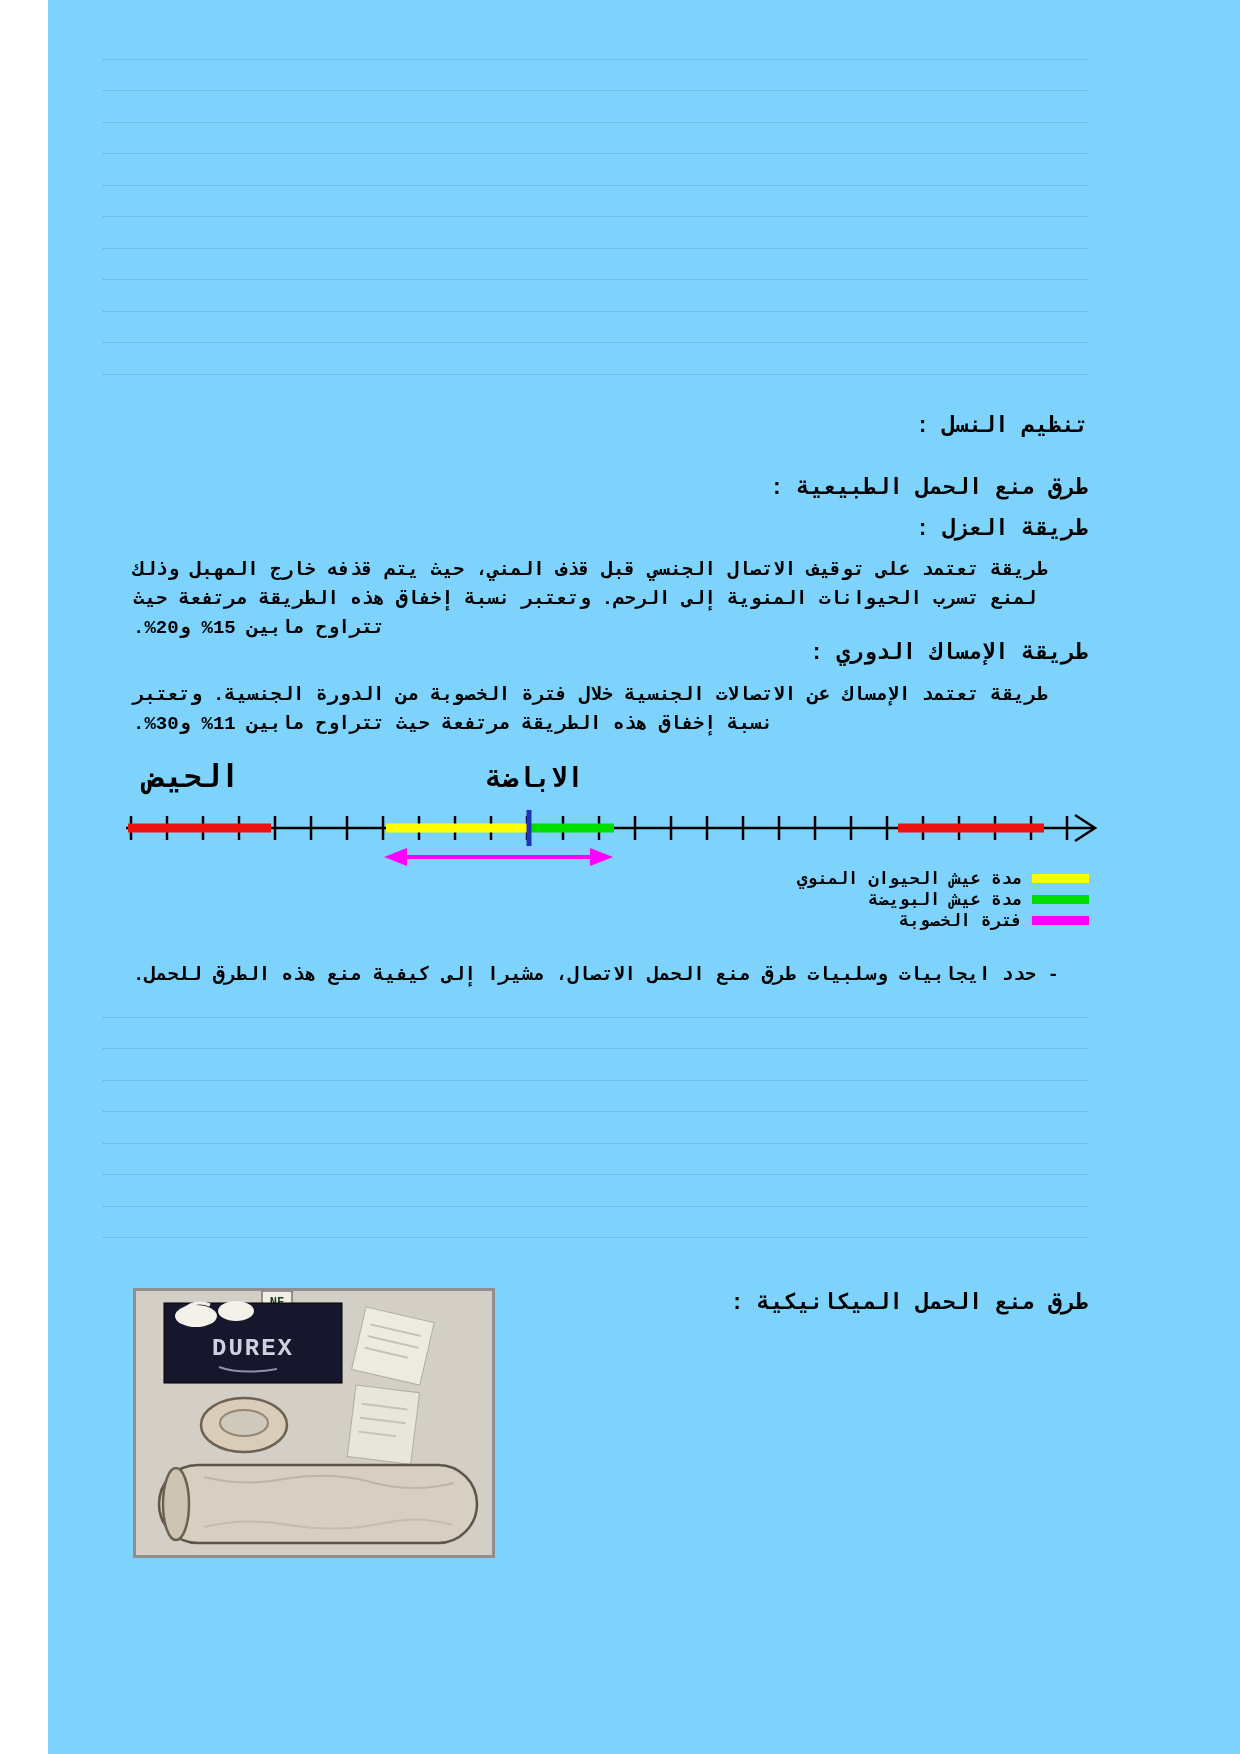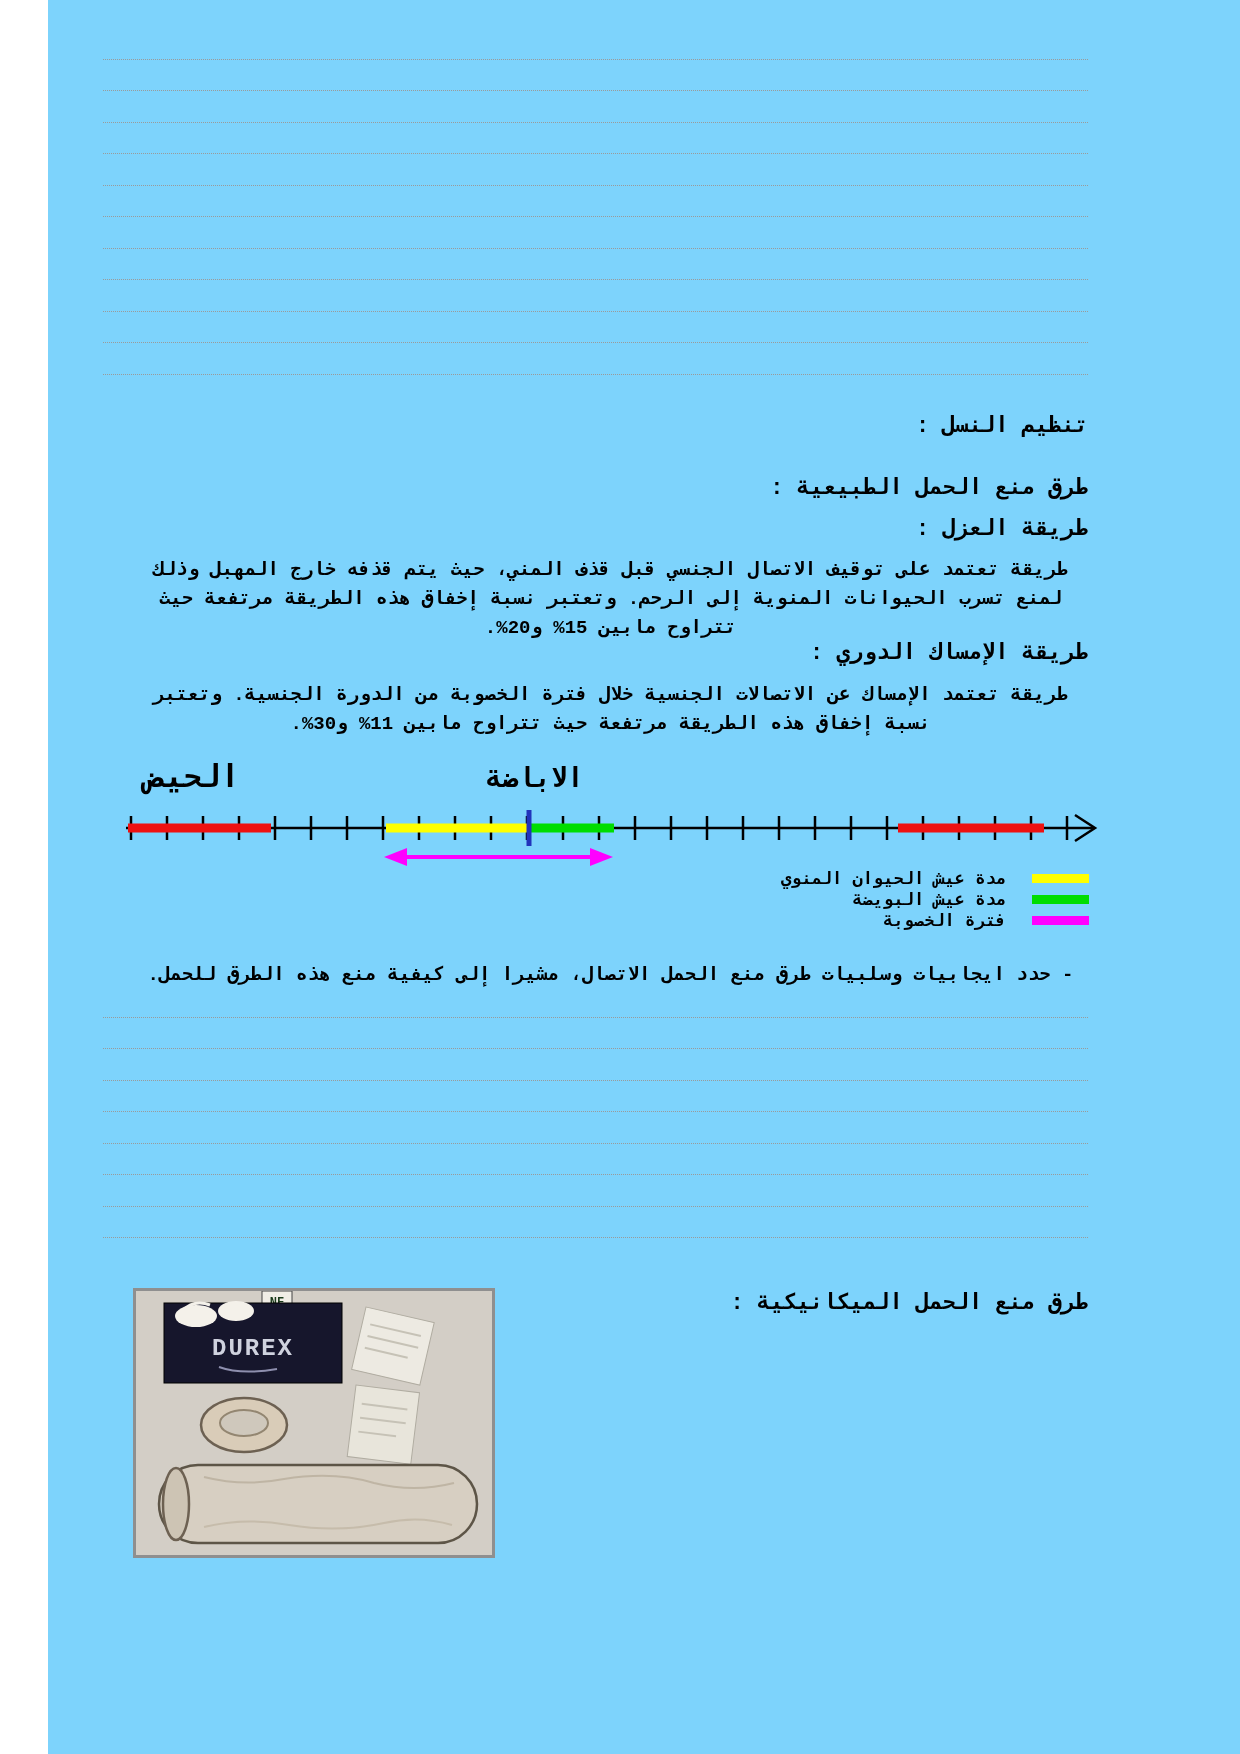--- a/index.html
+++ b/index.html
@@ -8,29 +8,29 @@
     position:relative; width:1240px; height:1754px; background:#7dd3fc;
     font-family:Liberation Mono, monospace; color:#000; overflow:hidden;margin-left:48px;
   }
   .lines { position:absolute; left:55px; width:985px; }
   .dotline { height:31.5px; border-bottom:1px dotted #9a9a9a; }
   .heading {
     position:absolute; right:200px; direction:rtl;
     font-size:22px; font-weight:bold; white-space:nowrap;
   }
   .para {
-    position:absolute; left:85px; width:955px; direction:rtl; text-align:center;
+    position:absolute; left:85px; width:955px; direction:rtl; text-align:left;
     font-size:19px; font-weight:bold; line-height:29px;
   }
   .diagram { position:absolute; left:73px; top:758px; width:990px; height:185px; }
   .dg-label { position:absolute; font-weight:bold; direction:rtl; white-space:nowrap; }
   .timeline-svg { position:absolute; left:0; top:35px; }
   .legend-row {
     position:absolute; left:600px; width:368px; height:20px;
-    display:flex; align-items:center; justify-content:flex-end; gap:26px; direction:ltr;
+    display:flex; align-items:center; justify-content:flex-end; gap:10px; direction:ltr;
   }
   .legend-label { direction:rtl; font-size:17px; font-weight:bold; white-space:nowrap; }
   .legend-swatch { display:inline-block; width:57px; height:9px; background:#ccc; }
   .condom-para { left:490px; width:550px; line-height:45px; }
   .photo {
     position:absolute; left:85px; top:1288px; width:362px; height:270px;
     border:1px solid #8f8f8f;
   }
 </style>
 </head>

